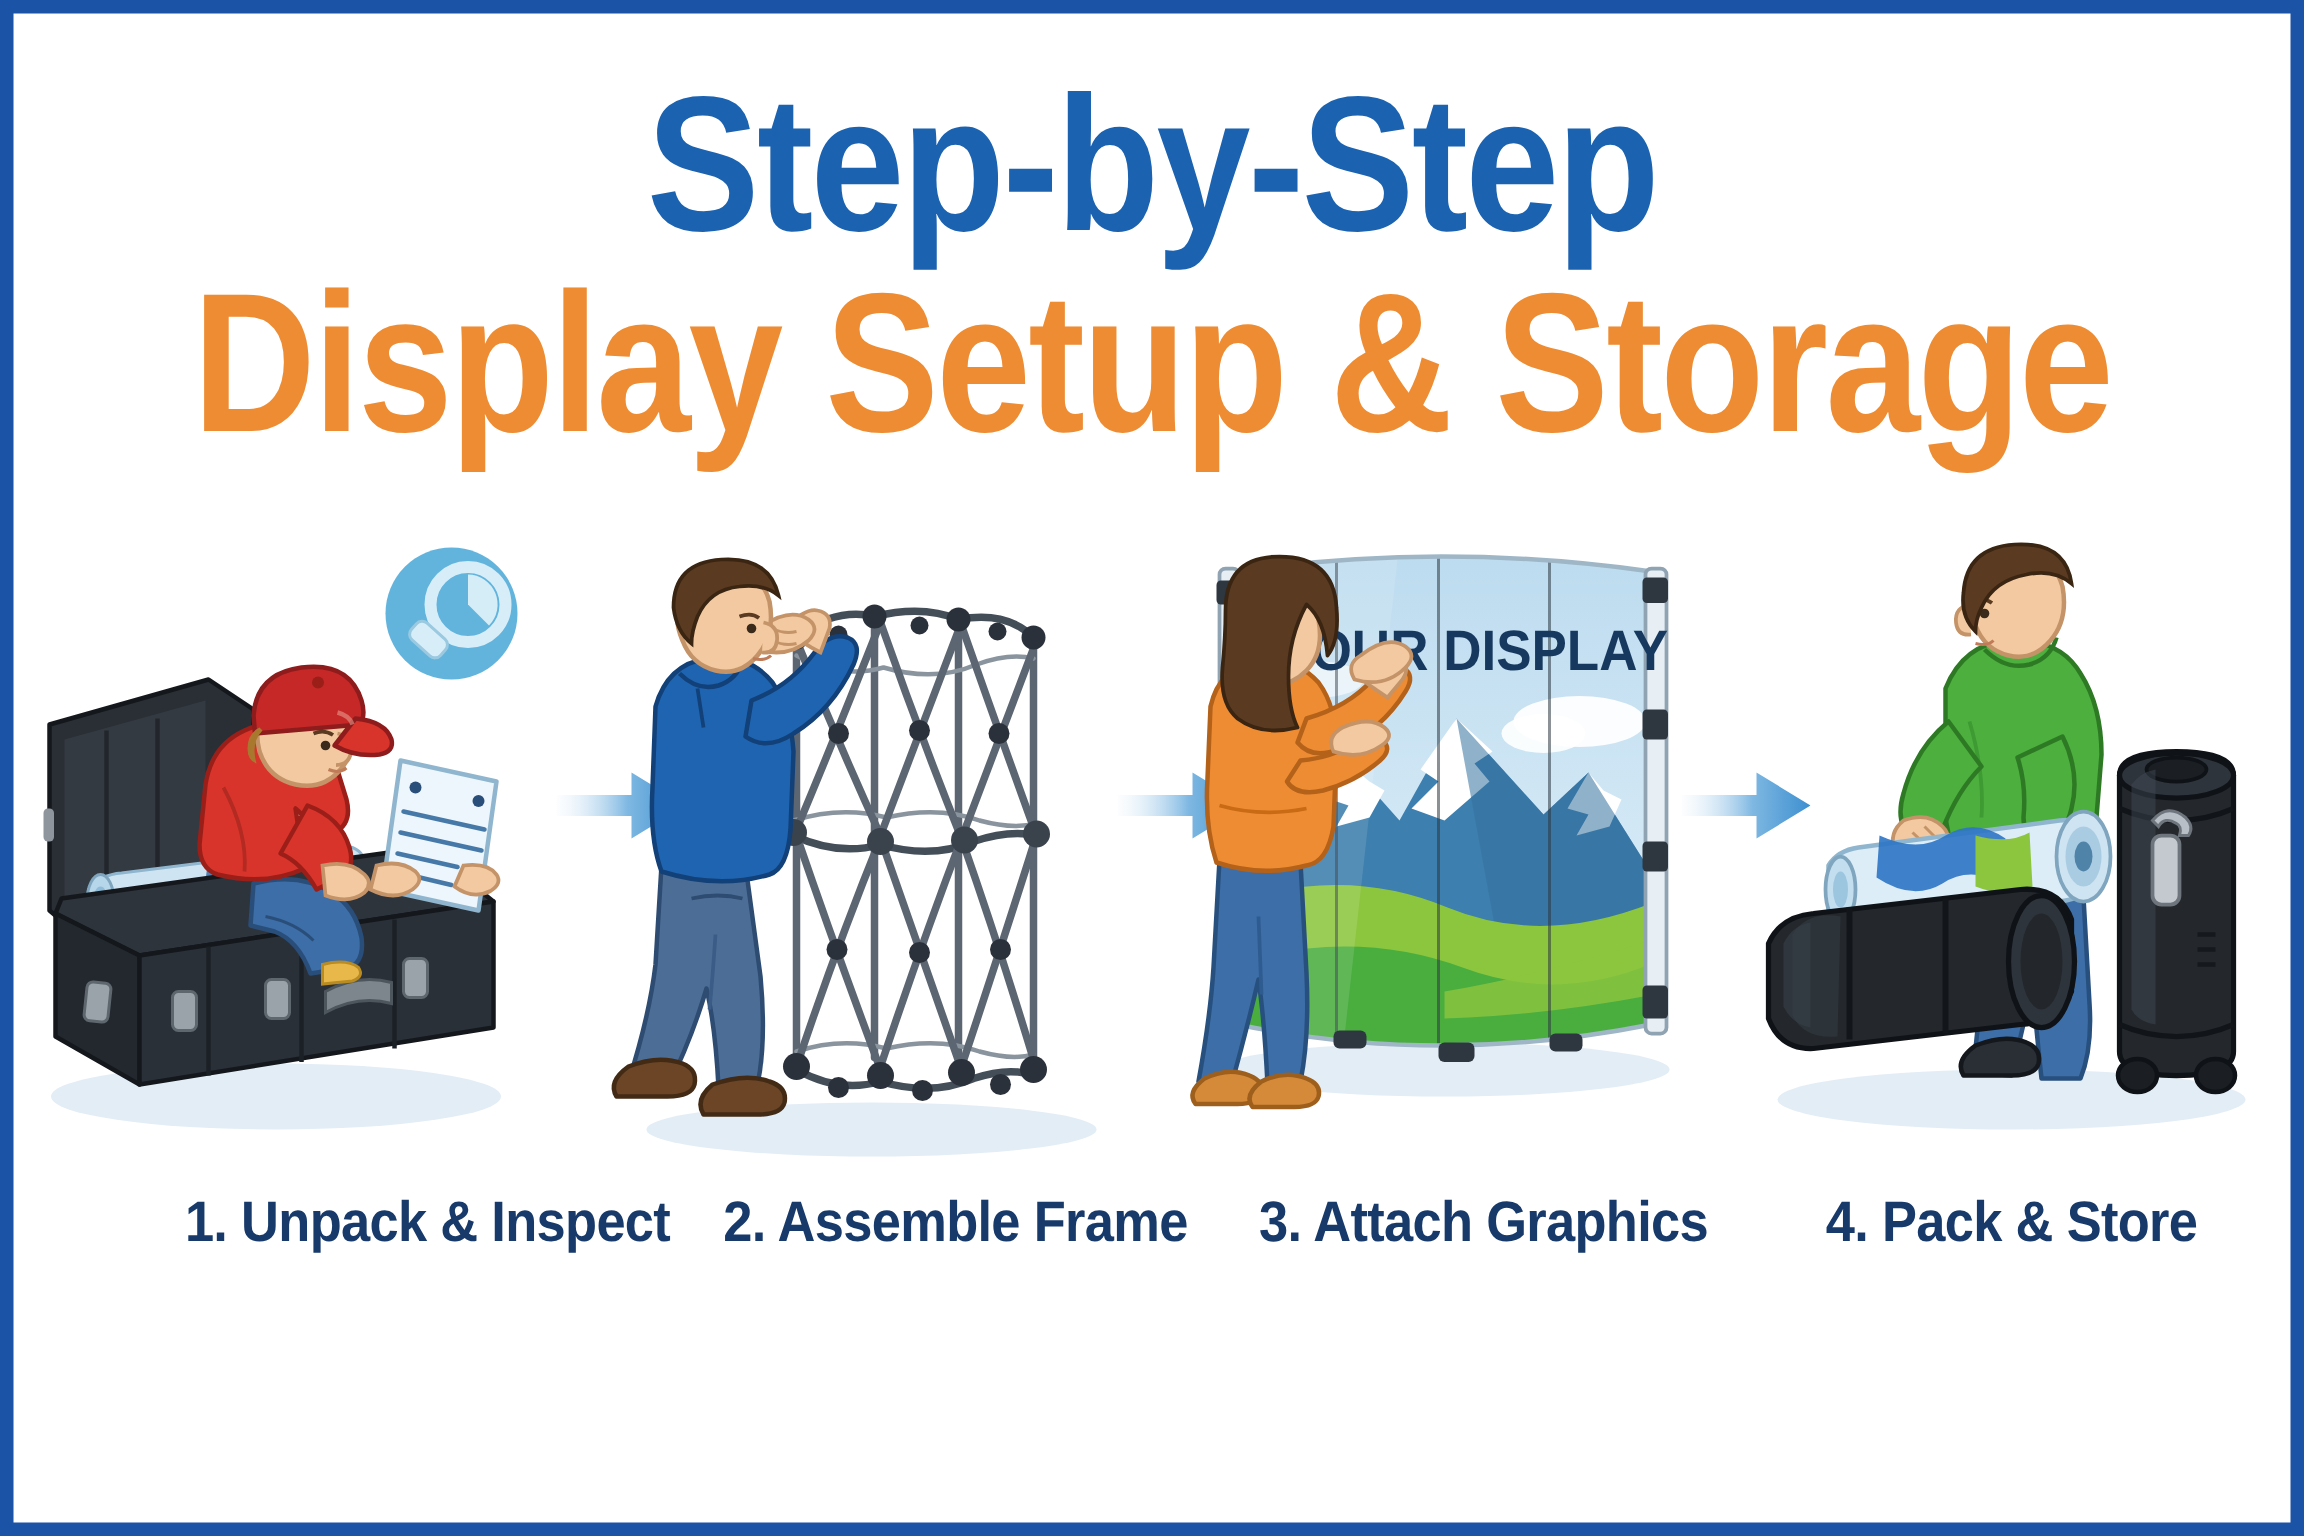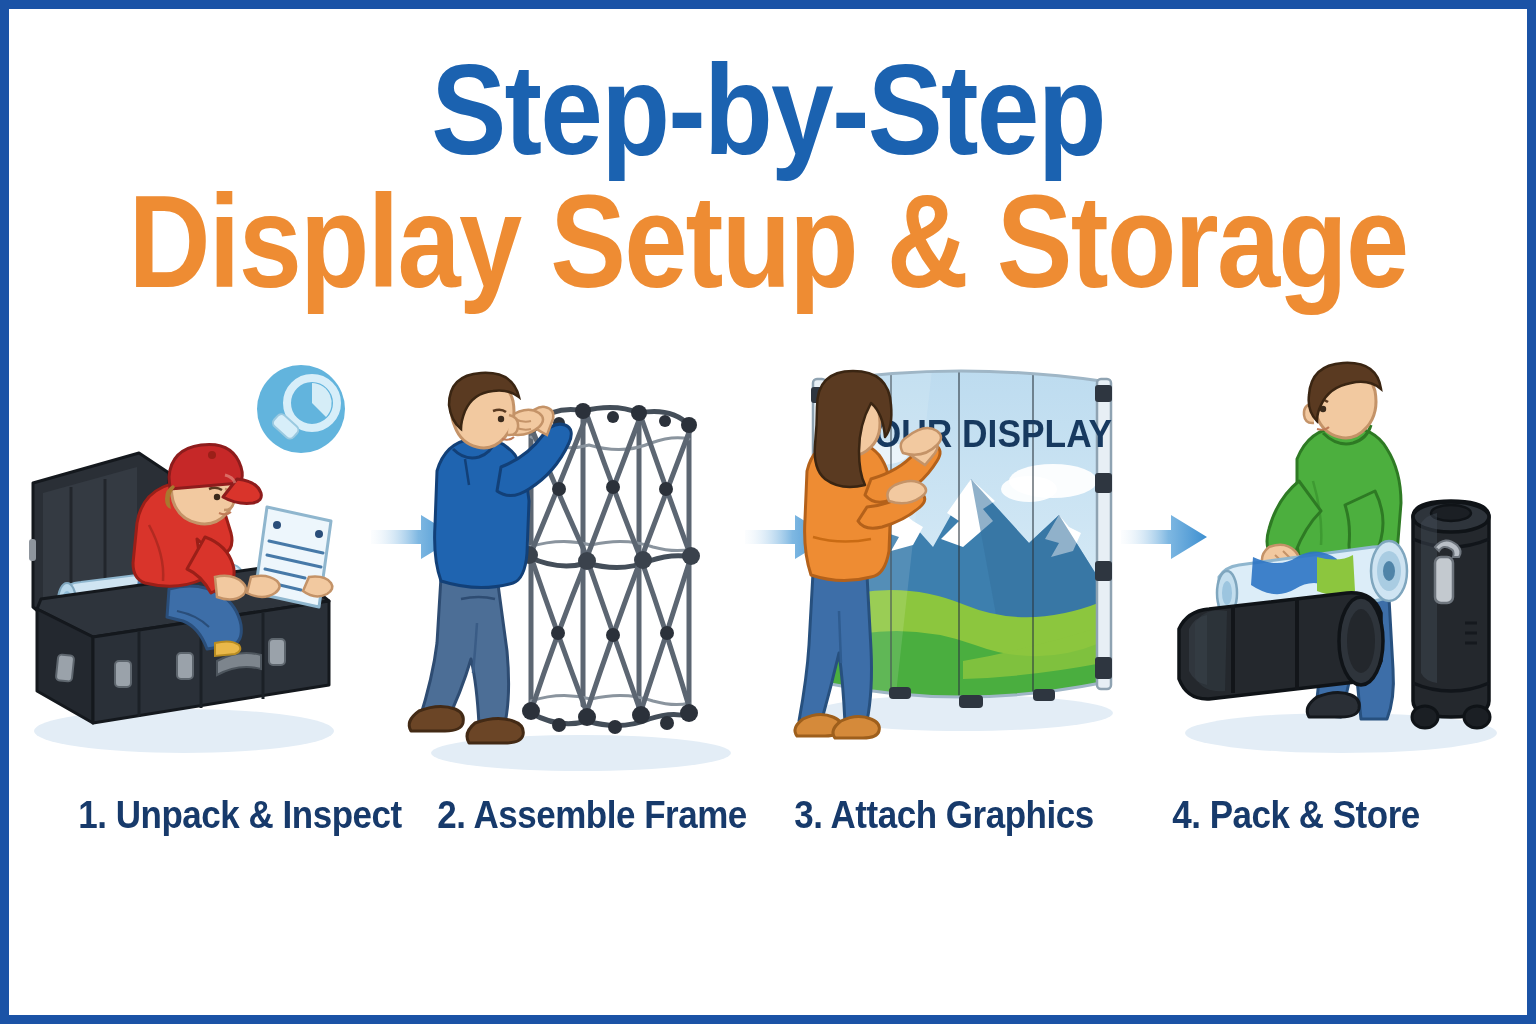--- a/index.html
+++ b/index.html
@@ -67,21 +67,21 @@
   #arrow1 { left: 362px; }
   #arrow2 { left: 736px; }
   #arrow3 { left: 1112px; }
 
   
   .captions {
     position: absolute;
     top: 785px; left: 10px; right: 10px;
     height: 60px;
     display: flex;
-    justify-content: center;
+    justify-content: flex-end;
   }
   .caption {
     width: 352px;
     text-align: center;
     font-family: "Liberation Sans Narrow", "Liberation Sans", sans-serif;
     font-weight: 700;
     font-size: 38px;
     letter-spacing: -0.5px;
     color: #173A6B;
     transform: scaleX(0.92);

